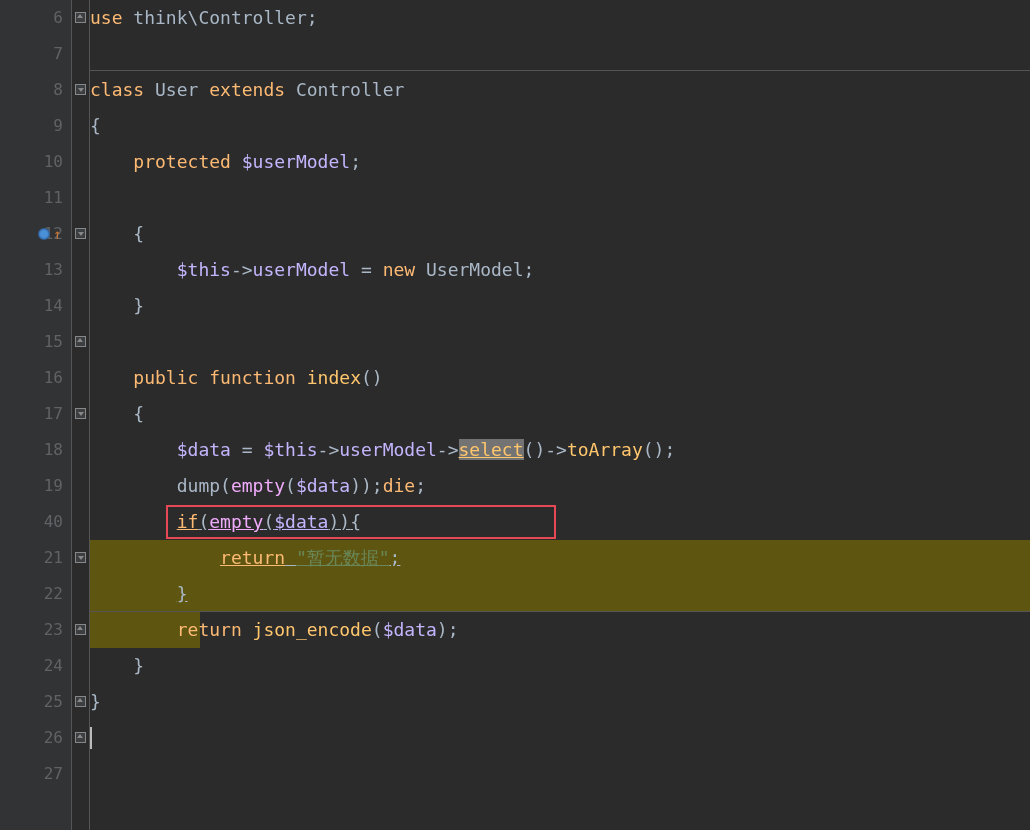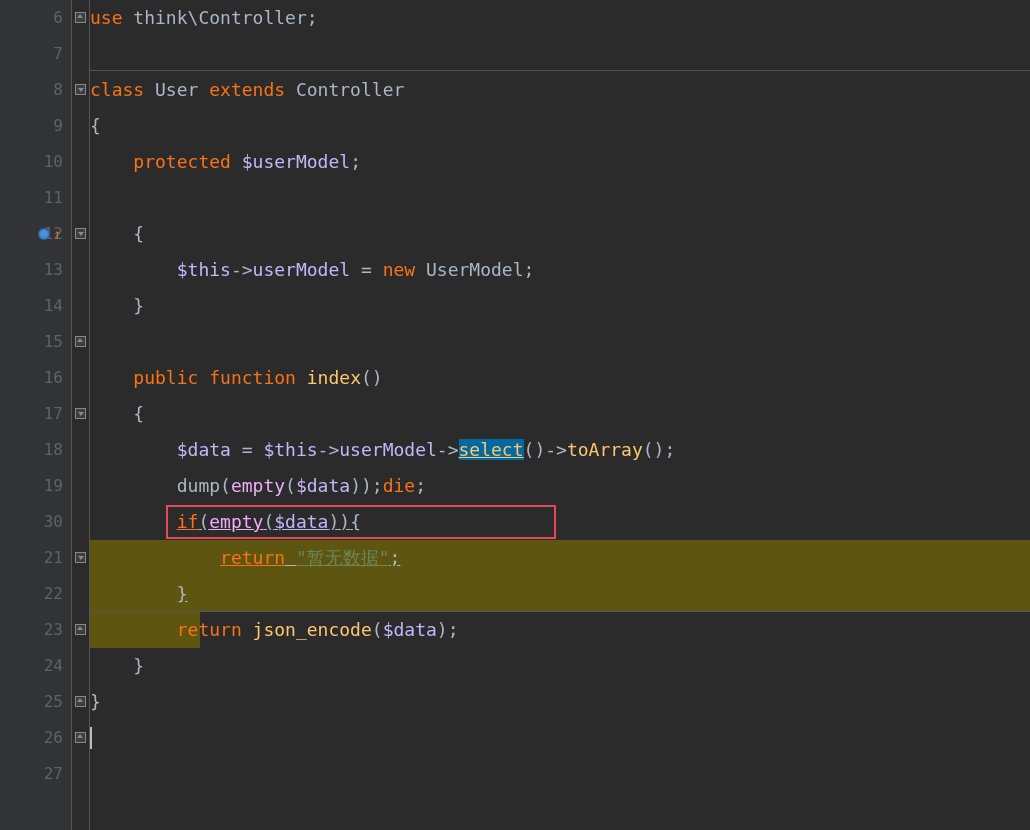--- a/index.html
+++ b/index.html
@@ -96,35 +96,35 @@
 .code-area {
   flex: 1;
   position: relative;
   padding-left: 0;
 }
 .code-line {
   height: 36px;
   white-space: pre;
   position: relative;
 }
-.kw { color: #f97316; }
+.kw { color: #fdba74; }
 .fn { color: #ffc66d; }
 .fn-italic { color: #ffc66d; }
 .str { color: #6a8759; }
 .var { color: #c4b5fd; }
 .txt { color: #a9b7c6; }
 .built { color: #f0abfc; }
 .highlight-line {
   position: absolute;
   background: #5e5610;
   height: 36px;
   z-index: 0;
 }
 .highlight-word {
-  background: #0369a1;
+  background: #737373;
   text-decoration: underline;
 }
 .redbox {
   position: absolute;
   border: 2px solid #e74856;
   z-index: 2;
   pointer-events: none;
 }
 .separator-line {
   position: absolute;
@@ -160,21 +160,21 @@
       <span class="breakpoint-icon"></span>
       <span class="arrow-up">↑</span>
     </div>
     <div class="gutter-line"><span>13</span></div>
     <div class="gutter-line"><span>14</span></div>
     <div class="gutter-line"><span>15</span></div>
     <div class="gutter-line"><span>16</span></div>
     <div class="gutter-line"><span>17</span></div>
     <div class="gutter-line"><span>18</span></div>
     <div class="gutter-line"><span>19</span></div>
-    <div class="gutter-line"><span>30</span></div>
+    <div class="gutter-line"><span>40</span></div>
     <div class="gutter-line"><span>21</span></div>
     <div class="gutter-line"><span>22</span></div>
     <div class="gutter-line"><span>23</span></div>
     <div class="gutter-line"><span>24</span></div>
     <div class="gutter-line"><span>25</span></div>
     <div class="gutter-line"><span>26</span></div>
     <div class="gutter-line"><span>27</span></div>
   </div>
 
   <div class="fold-column">

